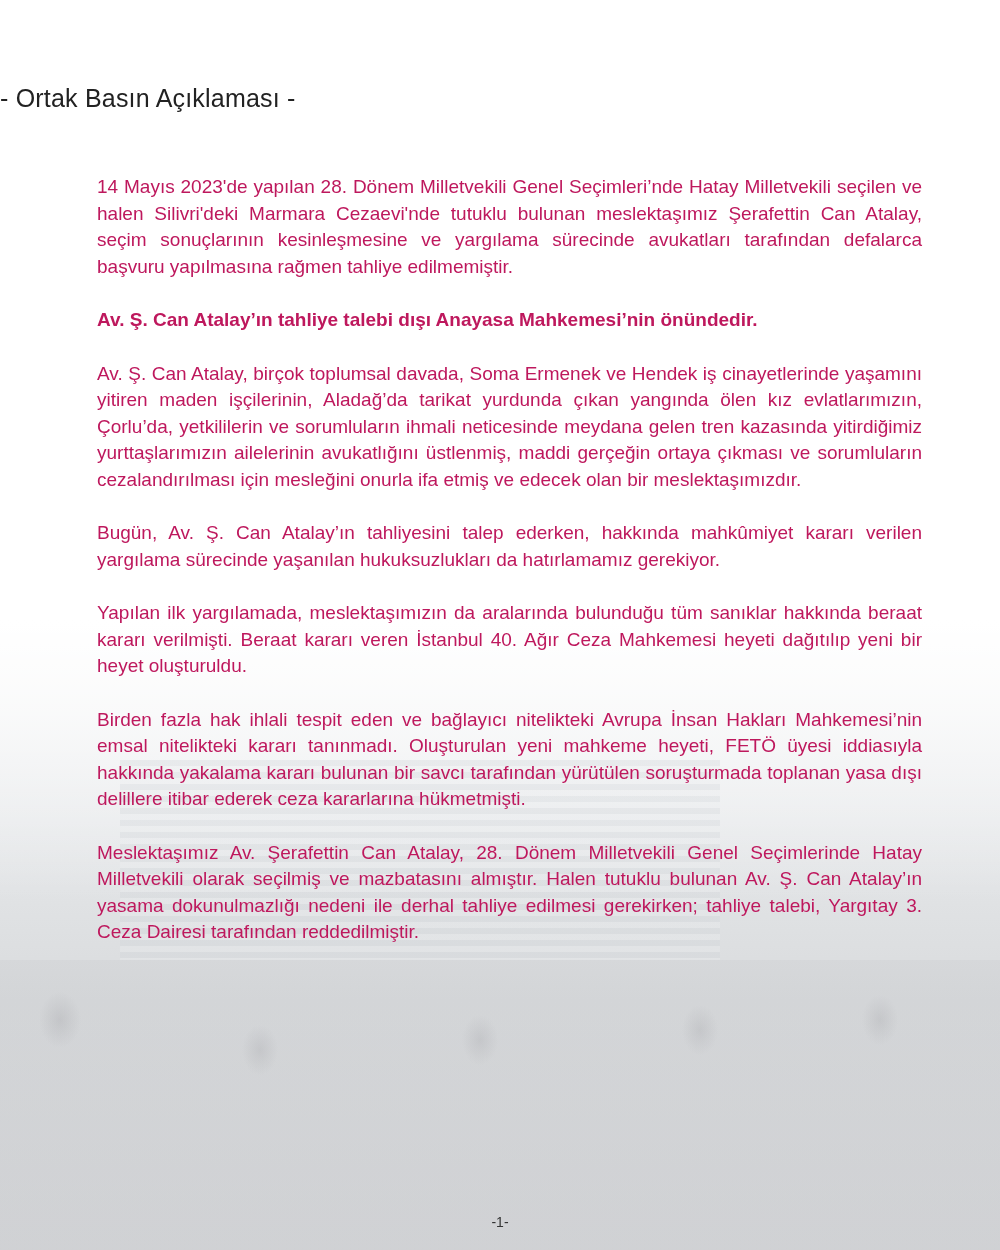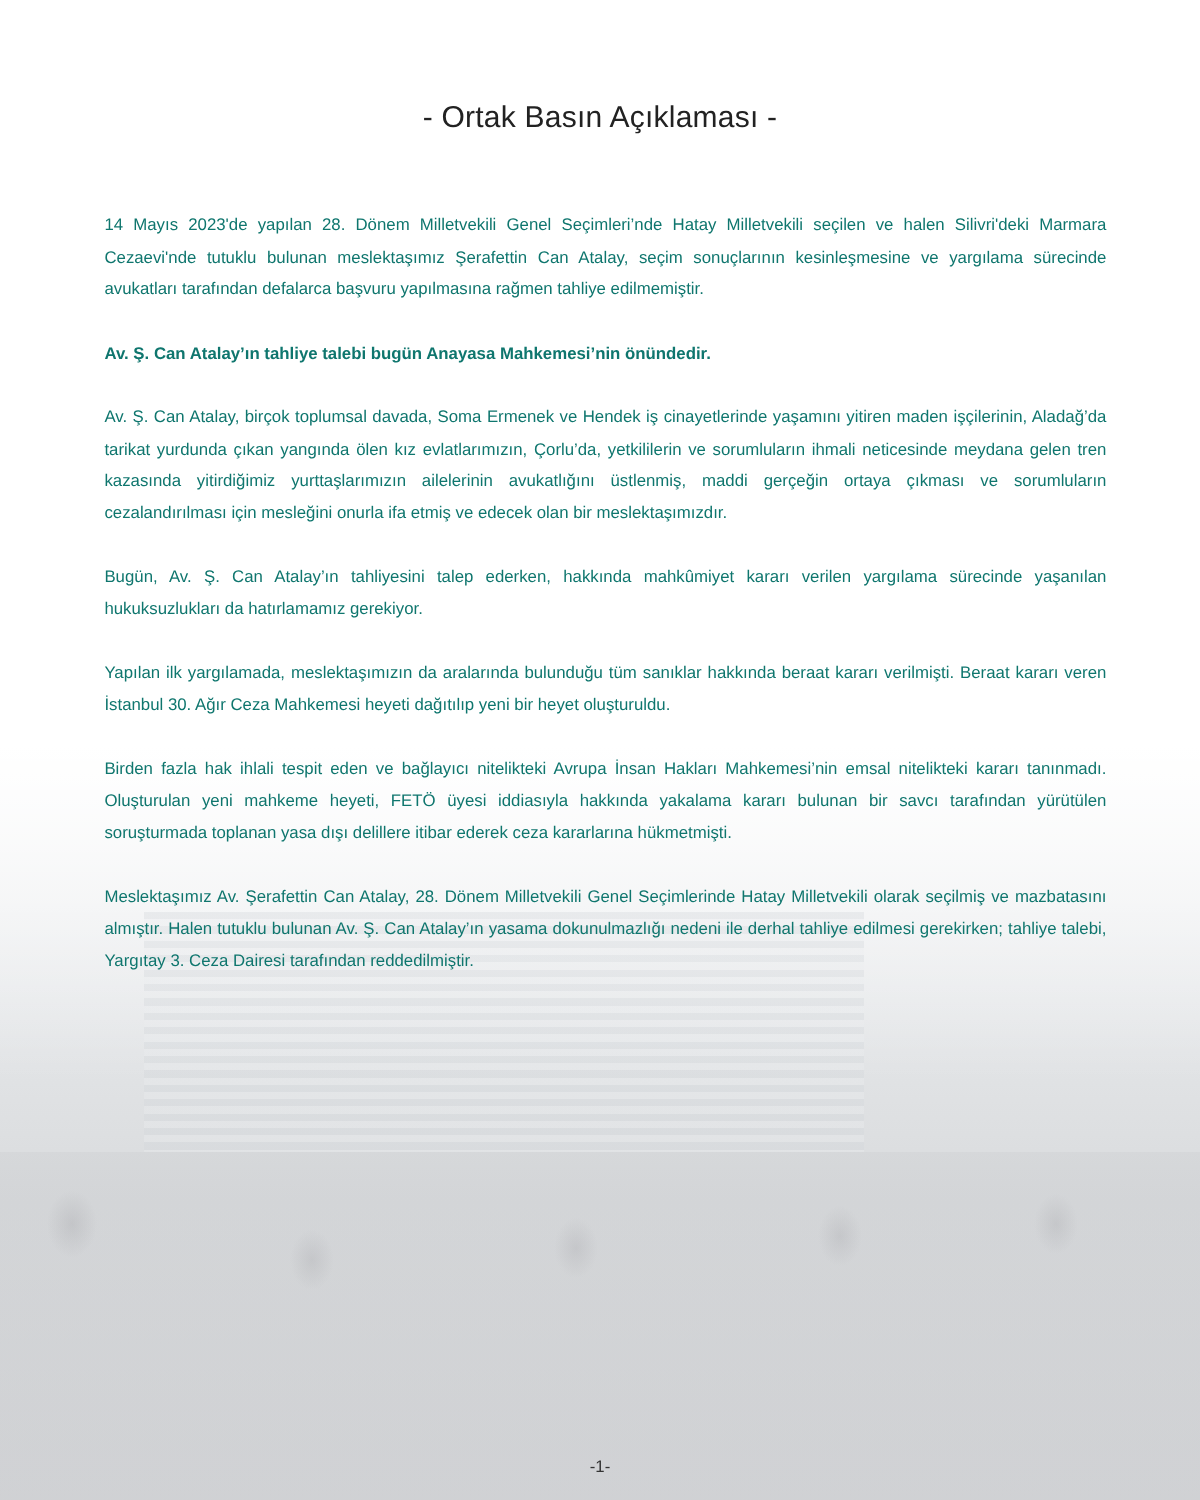--- a/index.html
+++ b/index.html
@@ -26,48 +26,48 @@
       background:
         radial-gradient(ellipse 30px 40px at 60px 60px, rgba(150,150,155,0.25), transparent 70%),
         radial-gradient(ellipse 26px 36px at 260px 90px, rgba(150,150,155,0.22), transparent 70%),
         radial-gradient(ellipse 26px 36px at 480px 80px, rgba(150,150,155,0.22), transparent 70%),
         radial-gradient(ellipse 26px 36px at 700px 70px, rgba(150,150,155,0.22), transparent 70%),
         radial-gradient(ellipse 26px 36px at 880px 60px, rgba(150,150,155,0.22), transparent 70%),
         linear-gradient(to bottom, rgba(200,202,205,0.3), rgba(190,192,196,0.4));
       z-index: 0;
     }
     .doc-title {
-      position: absolute; top: 84px; left: 0; width: 1000px; text-align: center;
+      position: absolute; top: 84px; left: 0; width: 1000px; 
       font-size: 25px; color: #222; letter-spacing: 0.2px;
     }
     .content {
       position: absolute; top: 174px; left: 79px; width: 843px;
     }
     .para {
-      font-size: 14px; line-height: 26.5px; text-align: justify;
-      margin: 0 0 27px 8px; color: #0f766e;
+      font-size: 19px; line-height: 26.5px; text-align: justify;
+      margin: 0 0 27px 18px; color: #be185d;
     }
     .para.bold { font-weight: bold; margin-bottom: 27px; }
     .page-number {
       position: absolute; top: 1214px; left: 0; width: 1000px; text-align: center;
       font-size: 14px; color: #333;
     }
   </style>
 </head>
 <body>
 
 <div class="bg-photo"></div>
 <div class="building"></div>
 <div class="crowd"></div>
 
 <div class="doc-title">- Ortak Basın Açıklaması -</div>
 
 <div class="content">
   <p class="para">14 Mayıs 2023'de yapılan 28. Dönem Milletvekili Genel Seçimleri’nde Hatay Milletvekili seçilen ve halen Silivri'deki Marmara Cezaevi'nde tutuklu bulunan meslektaşımız Şerafettin Can Atalay, seçim sonuçlarının kesinleşmesine ve yargılama sürecinde avukatları tarafından defalarca başvuru yapılmasına rağmen tahliye edilmemiştir.</p>
-  <p class="para bold">Av. Ş. Can Atalay’ın tahliye talebi bugün Anayasa Mahkemesi’nin önündedir.</p>
+  <p class="para bold">Av. Ş. Can Atalay’ın tahliye talebi dışı Anayasa Mahkemesi’nin önündedir.</p>
   <p class="para">Av. Ş. Can Atalay, birçok toplumsal davada, Soma Ermenek ve Hendek iş cinayetlerinde yaşamını yitiren maden işçilerinin, Aladağ’da tarikat yurdunda çıkan yangında ölen kız evlatlarımızın, Çorlu’da, yetkililerin ve sorumluların ihmali neticesinde meydana gelen tren kazasında yitirdiğimiz yurttaşlarımızın ailelerinin avukatlığını üstlenmiş, maddi gerçeğin ortaya çıkması ve sorumluların cezalandırılması için mesleğini onurla ifa etmiş ve edecek olan bir meslektaşımızdır.</p>
   <p class="para">Bugün, Av. Ş. Can Atalay’ın tahliyesini talep ederken, hakkında mahkûmiyet kararı verilen yargılama sürecinde yaşanılan hukuksuzlukları da hatırlamamız gerekiyor.</p>
-  <p class="para">Yapılan ilk yargılamada, meslektaşımızın da aralarında bulunduğu tüm sanıklar hakkında beraat kararı verilmişti. Beraat kararı veren İstanbul 30. Ağır Ceza Mahkemesi heyeti dağıtılıp yeni bir heyet oluşturuldu.</p>
+  <p class="para">Yapılan ilk yargılamada, meslektaşımızın da aralarında bulunduğu tüm sanıklar hakkında beraat kararı verilmişti. Beraat kararı veren İstanbul 40. Ağır Ceza Mahkemesi heyeti dağıtılıp yeni bir heyet oluşturuldu.</p>
   <p class="para">Birden fazla hak ihlali tespit eden ve bağlayıcı nitelikteki Avrupa İnsan Hakları Mahkemesi’nin emsal nitelikteki kararı tanınmadı. Oluşturulan yeni mahkeme heyeti, FETÖ üyesi iddiasıyla hakkında yakalama kararı bulunan bir savcı tarafından yürütülen soruşturmada toplanan yasa dışı delillere itibar ederek ceza kararlarına hükmetmişti.</p>
   <p class="para">Meslektaşımız Av. Şerafettin Can Atalay, 28. Dönem Milletvekili Genel Seçimlerinde Hatay Milletvekili olarak seçilmiş ve mazbatasını almıştır. Halen tutuklu bulunan Av. Ş. Can Atalay’ın yasama dokunulmazlığı nedeni ile derhal tahliye edilmesi gerekirken; tahliye talebi, Yargıtay 3. Ceza Dairesi tarafından reddedilmiştir.</p>
 </div>
 
 <div class="page-number">-1-</div>
 
 </body></html>

